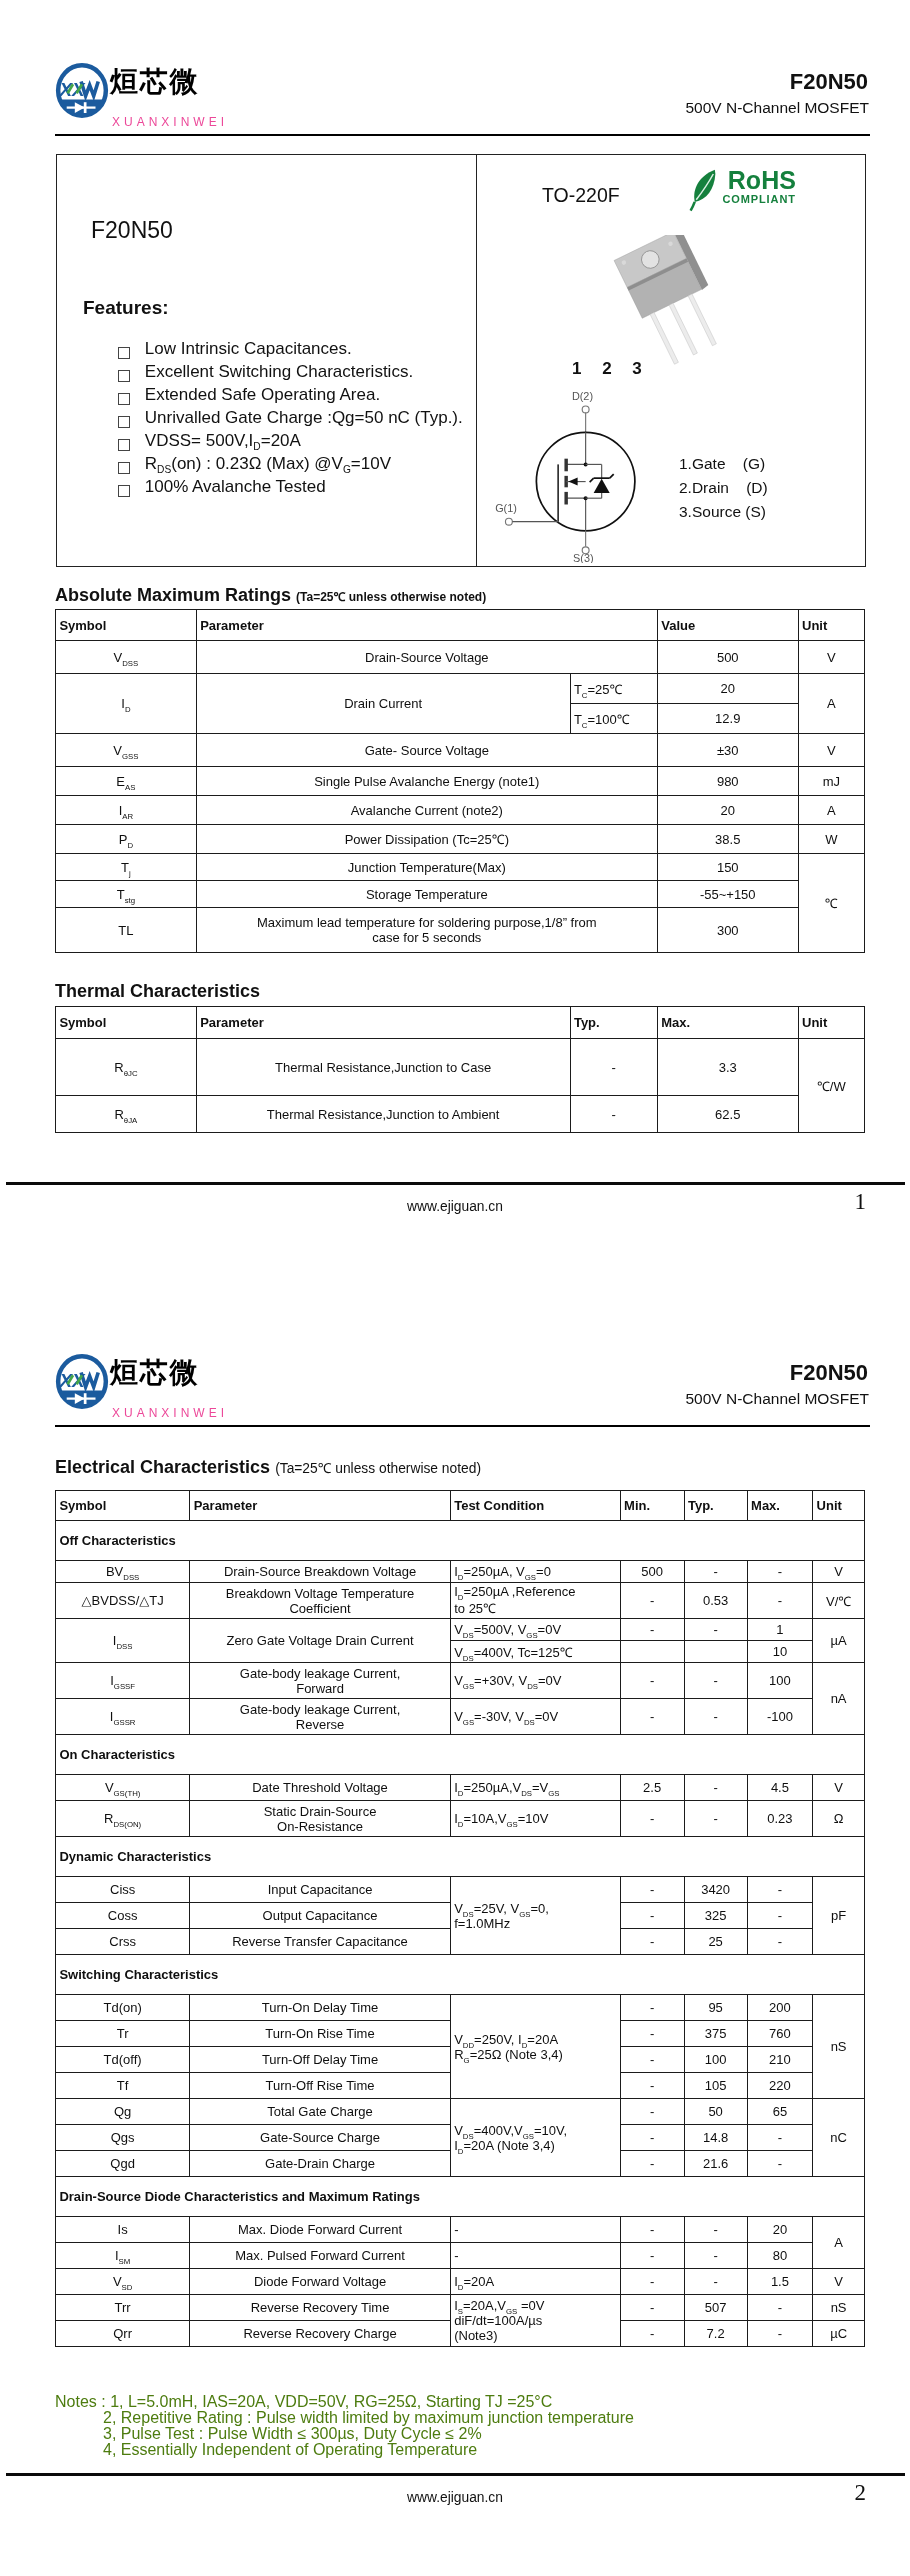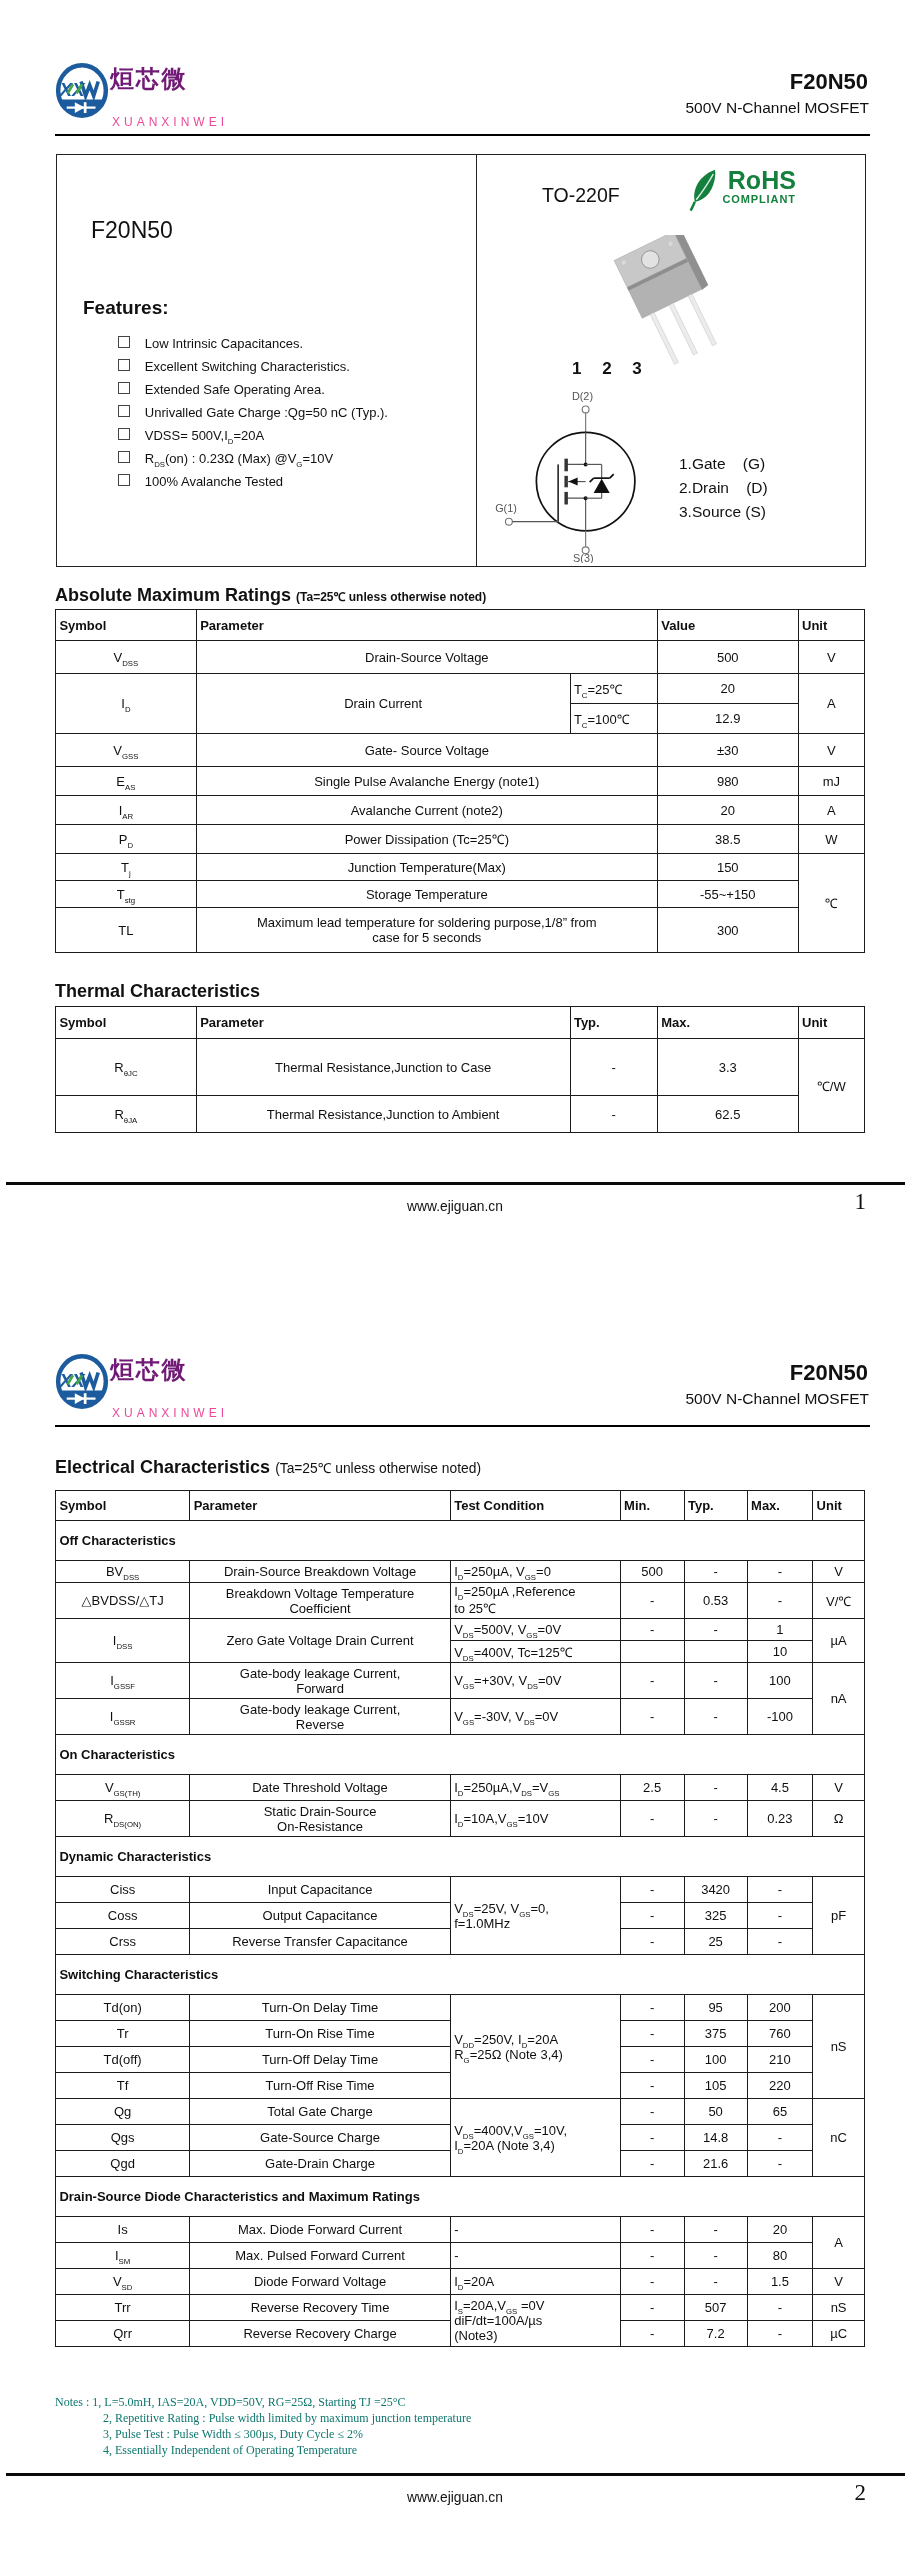--- a/index.html
+++ b/index.html
@@ -3,33 +3,33 @@
 <meta charset="utf-8">
 <style>
   html,body{margin:0;padding:0;background:#ffffff;}
   body{width:910px;font-family:"Liberation Sans",sans-serif;color:#111;}
   .page{position:relative;width:910px;background:#fff;overflow:hidden;}
   #page1{height:1291px;}
   #page2{height:1285px;}
 
   
   .emblem{position:absolute;left:55px;top:60px;width:54px;height:61px;}
-  .brand-cn{position:absolute;left:110px;top:63px;font-size:24px;font-weight:bold;letter-spacing:1.7px;color:#701a75;}
+  .brand-cn{position:absolute;left:110px;top:63px;font-size:28px;font-weight:bold;letter-spacing:1.7px;color:#000000;}
   .brand-en{position:absolute;left:112px;top:115px;font-size:12px;letter-spacing:4px;color:#ec4899;}
   .part-big{position:absolute;right:42px;top:69px;font-size:22px;font-weight:bold;}
   .part-sub{position:absolute;right:41px;top:99px;font-size:15.5px;}
   .hrule{position:absolute;left:55px;top:134px;width:815px;height:2.3px;background:#000;}
 
   
   .intro{position:absolute;left:56px;top:154px;width:808px;height:411px;border:1.1px solid #222;}
   .intro-div{position:absolute;left:419px;top:0;width:1.1px;height:100%;background:#222;}
   .intro-part{position:absolute;left:34px;top:62px;font-size:23px;}
   .feat-title{position:absolute;left:26px;top:142px;font-size:19px;font-weight:bold;}
   .feat-list{position:absolute;left:29px;top:181px;}
-  .feat{display:flex;align-items:flex-start;height:23px;font-size:13px;padding-left:32px;}
+  .feat{display:flex;align-items:flex-end;height:23px;font-size:17px;padding-left:32px;}
   .chk{display:inline-block;width:9.8px;height:9.8px;border:1.1px solid #444;margin-right:15px;flex:0 0 auto;}
   .pkg-name{position:absolute;left:485px;top:29px;font-size:19.5px;}
   .rohs{position:absolute;left:631px;top:11.5px;display:flex;align-items:flex-start;}
   .rohs-txt{margin-left:3.4px;}
   .rohs-big{font-size:25px;font-weight:bold;color:#15803d;line-height:26px;text-align:right;}
   .rohs-small{font-size:11px;font-weight:bold;color:#15803d;letter-spacing:0.9px;}
   .pkg-img{position:absolute;left:505px;top:80px;}
   .pin-numbers{position:absolute;left:515px;top:204px;font-size:17px;font-weight:bold;letter-spacing:8px;}
   .schematic{position:absolute;left:437px;top:236px;}
   .legend{position:absolute;left:622px;top:297px;}
@@ -54,21 +54,21 @@
   sub{font-size:60%;line-height:0;}
 
   tr.ar-h{height:31px;} tr.ar-a{height:33px;} tr.ar-b{height:30px;}
   tr.ar-c{height:29px;} tr.ar-d{height:27px;} tr.ar-e{height:45px;}
   tr.tr-h{height:32px;} tr.tr-a{height:57px;} tr.tr-b{height:37px;}
   tr.er-h{height:30px;} tr.er-sec{height:40px;} tr.er-s{height:22px;}
   tr.er-m{height:26px;} tr.er-t{height:36px;}
 
   
   .notes{position:absolute;left:55px;top:1103px;width:769px;}
-  .note-line{font-size:12px;line-height:16px;color:#0f766e;font-family:Liberation Serif, serif;}
+  .note-line{font-size:16px;line-height:16px;color:#4d7c0f;}
   .note-line.indent{padding-left:48px;}
 
   
   .frule{position:absolute;left:5.7px;top:1182px;width:899px;height:2.9px;background:#0a0a0a;}
   .fsite{position:absolute;left:0;top:1199px;width:100%;text-align:center;font-size:13.8px;}
   .fpage{position:absolute;right:44px;top:1189px;font-size:23px;font-family:"Liberation Serif",serif;}
 </style>
 </head>
 <body>
 

